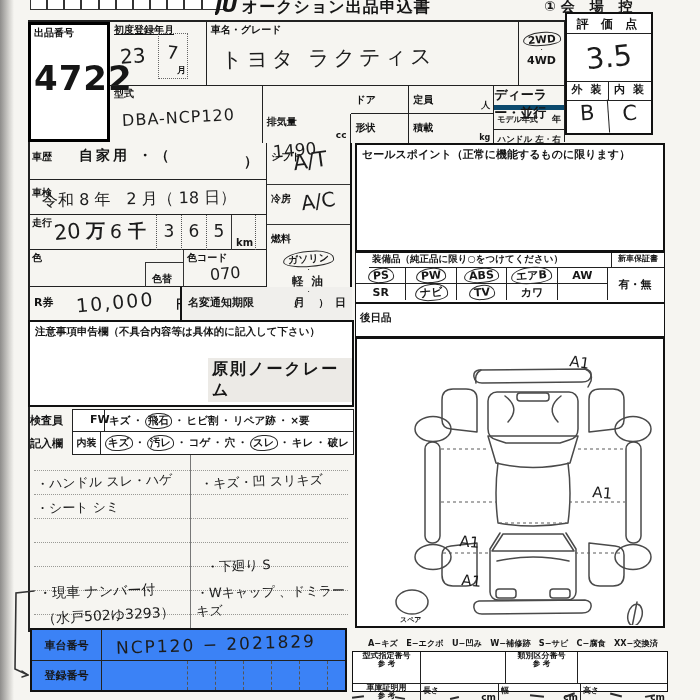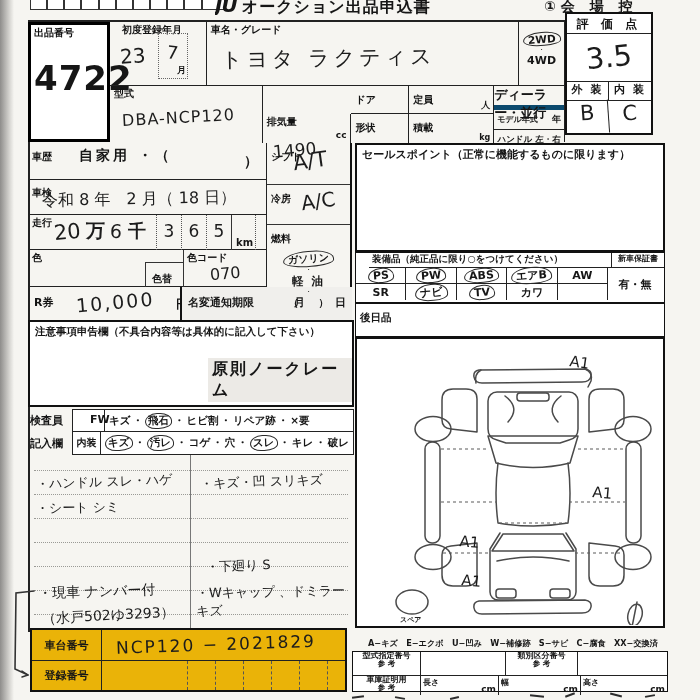--- a/index.html
+++ b/index.html
@@ -58,21 +58,21 @@
   <div class="c" style="left:28px;top:20px;width:537px;height:0;border-top:2px solid #222;"></div>
   <div class="c" style="left:28px;top:20px;width:0;height:612px;border-left:2px solid #222;"></div>
 
   <div class="c" style="left:28px;top:22px;width:82px;height:120px;border:3px solid #000;background:#fff;padding:2px 3px;">
     <div class="lbl">出品番号</div>
     <div style="font-size:34px;font-weight:bold;text-align:center;margin-top:20px;letter-spacing:1px;">4722</div>
   </div>
 
   <div class="c" style="left:110px;top:22px;width:455px;height:120px;border-right:1.5px solid #222;">
     <div style="display:flex;height:63px;border-bottom:1.5px solid #222;">
-      <div class="c-cell" style="position:relative;width:97px;border-right:1.5px solid #222;padding:2px 12px;box-sizing:border-box;">
+      <div class="c-cell" style="position:relative;width:97px;border-right:1.5px solid #222;padding:2px 4px;box-sizing:border-box;text-decoration:underline;">
         <div class="lbl">初度登録年月</div>
         <span class="hw" style="position:absolute;left:10px;top:22px;font-size:20px;transform:rotate(-4deg);">23</span>
         <span class="c" style="left:48px;top:11px;width:30px;height:46px;border:1.2px dotted #666;">
           <span class="hw" style="position:absolute;left:8px;top:8px;font-size:18px;transform:rotate(6deg);">7</span>
           <span style="position:absolute;right:1px;bottom:1px;font-size:9px;font-weight:bold;">月</span>
         </span>
       </div>
       <div style="position:relative;width:313px;border-right:1.5px solid #222;padding:2px 4px;box-sizing:border-box;">
         <div class="lbl">車名・グレード</div>
         <div class="hw" style="position:absolute;left:14px;top:22px;font-size:21px;letter-spacing:4px;transform:rotate(-1deg);">トヨタ ラクティス</div>
@@ -296,21 +296,21 @@
     <div class="hw" style="position:absolute;left:168px;top:128px;font-size:13px;transform:rotate(-1deg);">・Wキャップ 、ドミラーキズ</div>
     <div class="hw" style="position:absolute;left:10px;top:128px;font-size:14px;transform:rotate(-2deg);">・現車 ナンバー付</div>
     <div class="hw" style="position:absolute;left:14px;top:152px;font-size:14px;transform:rotate(-3deg);">（水戸502ゆ3293）</div>
   </div>
 
   <svg class="c" style="left:6px;top:585px;" width="30" height="100" viewBox="0 0 30 100">
     <path d="M28,6 L10,8 L9,84 L22,90" fill="none" stroke="#333" stroke-width="1.6" stroke-linecap="round"></path>
     <path d="M22,90 l-6,-4 m6,4 l-6,2" fill="none" stroke="#333" stroke-width="1.4" stroke-linecap="round"></path>
   </svg>
 
-  <div class="c" style="left:30px;top:628px;width:317px;height:64px;border:2px solid #111;background:#eab308;">
+  <div class="c" style="left:30px;top:628px;width:317px;height:64px;border:2px solid #111;background:#3b82f6;">
     <div style="display:flex;height:31px;border-bottom:1.2px solid #222;box-sizing:border-box;">
       <div style="width:70px;border-right:1.2px solid #222;box-sizing:border-box;font-size:11px;font-weight:bold;display:flex;align-items:center;justify-content:center;">車台番号</div>
       <div class="hw" style="flex:1;font-size:17px;letter-spacing:2px;padding:4px 0 0 14px;transform:rotate(-2deg);white-space:nowrap;">NCP120 − 2021829</div>
     </div>
     <div style="display:flex;height:29px;position:relative;">
       <div style="width:70px;border-right:1.2px solid #222;box-sizing:border-box;font-size:11px;font-weight:bold;display:flex;align-items:center;justify-content:center;">登録番号</div>
       <div class="c" style="left:155px;top:0;height:29px;border-left:1.2px dashed #555;"></div>
       <div class="c" style="left:183px;top:0;height:29px;border-left:1.2px dashed #555;"></div>
       <div class="c" style="left:211px;top:0;height:29px;border-left:1.2px dashed #555;"></div>
       <div class="c" style="left:239px;top:0;height:29px;border-left:1.2px dashed #555;"></div>
@@ -375,21 +375,21 @@
       <text class="hwsvg" x="235" y="158" font-size="15" transform="rotate(5 235 158)">A1</text>
       <text class="hwsvg" x="102" y="207" font-size="15" transform="rotate(6 102 207)">A1</text>
       <text class="hwsvg" x="104" y="246" font-size="15" transform="rotate(6 104 246)">A1</text>
       <text x="43" y="283" font-size="7" fill="#222" font-weight="bold">スペア</text>
     </svg>
   </div>
 
   <div class="c" style="left:358px;top:638px;width:310px;font-size:8.2px;font-weight:bold;text-align:center;white-space:nowrap;">A−キズ　E−エクボ　U−凹み　W−補修跡　S−サビ　C−腐食　XX−交換済</div>
 
   <div class="c" style="left:352px;top:651px;width:316px;height:41px;border:1.8px solid #111;background:#fff;">
-    <div style="display:flex;height:24px;border-bottom:1.2px solid #222;box-sizing:border-box;justify-content:center;">
+    <div style="display:flex;height:32px;border-bottom:1.2px solid #222;box-sizing:border-box;justify-content:center;">
       <div style="width:68px;border-right:1.2px solid #222;box-sizing:border-box;text-align:center;line-height:1.05;">
         <div style="font-size:8px;font-weight:bold;">型式指定番号</div>
         <div style="font-size:7.5px;font-weight:bold;">参 考</div>
       </div>
       <div style="width:85px;border-right:1.2px solid #222;box-sizing:border-box;"></div>
       <div style="width:72px;border-right:1.2px solid #222;box-sizing:border-box;text-align:center;line-height:1.05;">
         <div style="font-size:8px;font-weight:bold;">類別区分番号</div>
         <div style="font-size:7.5px;font-weight:bold;">参 考</div>
       </div>
       <div style="flex:1;"></div>

